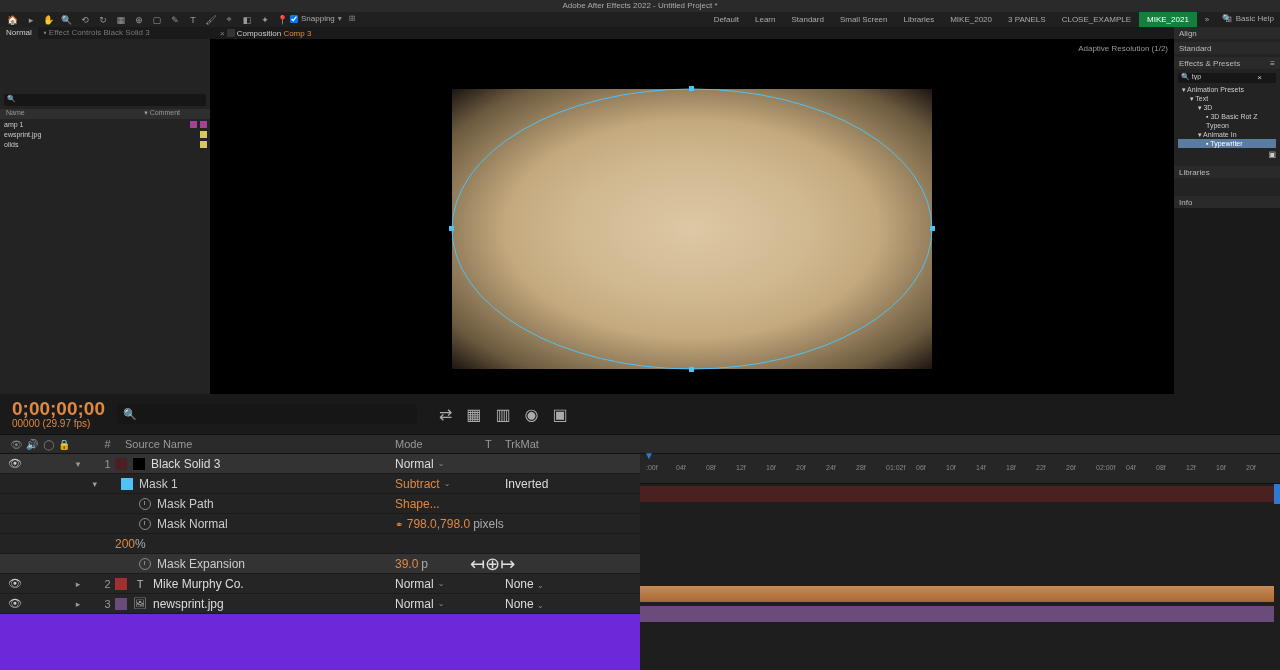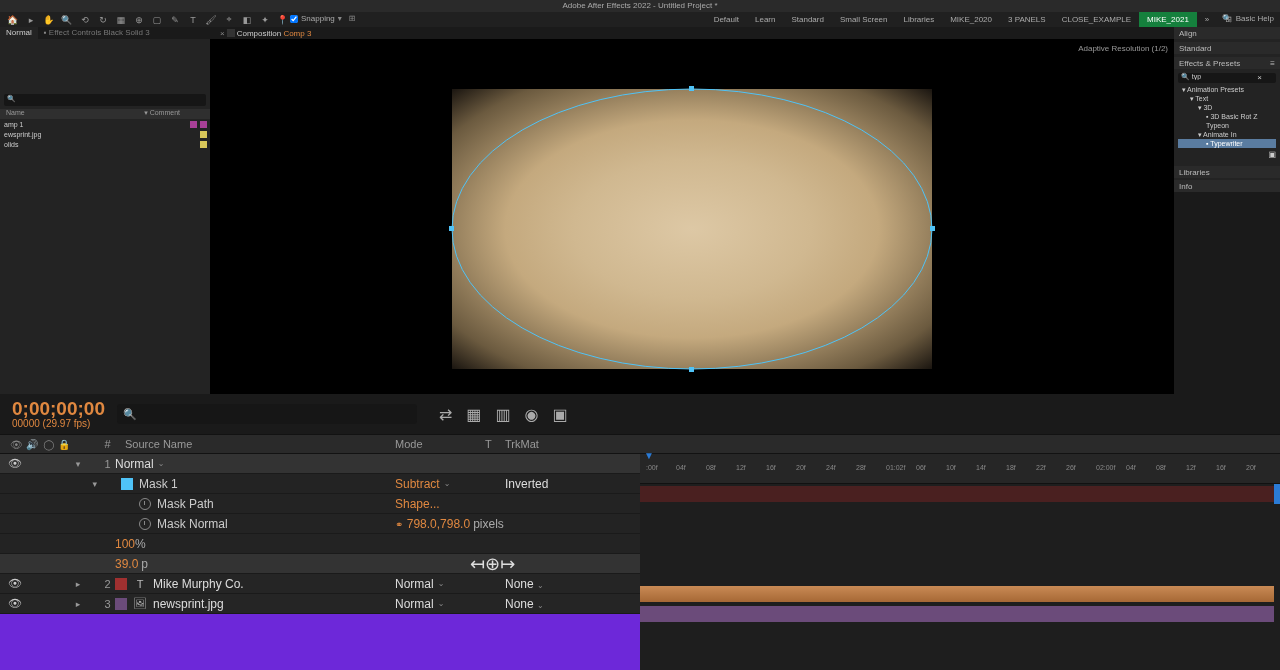--- a/index.html
+++ b/index.html
@@ -238,21 +238,21 @@
     </div>
     <div class="tree-row">▾ <span>Animation Presets</span></div>
     <div class="tree-row" style="padding-left:12px">▾ <span>Text</span></div>
     <div class="tree-row" style="padding-left:20px">▾ <span>3D</span></div>
     <div class="tree-row" style="padding-left:28px">▪ <span>3D Basic Rot Z Typeon</span></div>
     <div class="tree-row" style="padding-left:20px">▾ <span>Animate In</span></div>
     <div class="tree-row sel" style="padding-left:28px">▪ <span>Typewriter</span></div>
     <div style="text-align:right;padding:2px 0">▣</div>
   </div>
   <div class="rhdr" style="margin-top:3px">Libraries</div>
-  <div class="rhdr" style="margin-top:2px">Info</div>
+  <div class="rhdr" style="margin-top:18px">Info</div>
 </div>
 
 <div class="timeline">
   <div class="tl-head">
     <div>
       <div class="tc-main">0;00;00;00</div>
       <div class="tc-sub">00000 (29.97 fps)</div>
     </div>
     <div class="tl-search">
       <span style="color:#888;font-size:11px;">🔍</span>
@@ -280,20 +280,25 @@
     <div class="col-trk">TrkMat</div>
   </div>
 
   <div class="layer-row sel">
     <div class="eye-area">
         <span class="eye">👁</span>
         <span style="width:48px"></span>
         <span class="twirl">▾</span>
       </div>
     <div class="num-area">1</div>
+    <div class="name-area">
+        <span class="layer-swatch" style="background:#4a2020"></span>
+        <span class="layer-swatch" style="background:#000"></span>
+        <span>Black Solid 3</span>
+      </div>
     <div class="mode-area">
         <span class="mode-sel">
           <span>Normal</span>
           <span class="caret">⌄</span>
         </span>
       </div>
     <div class="link-area"></div>
     <div class="trk-area"></div>
   </div>
 
@@ -333,25 +338,29 @@
       <div class="num-area"></div>
     <div class="name-area" style="padding-left:24px">
         <span class="stopwatch"></span>
         <span>Mask Normal</span>
       </div>
     <div class="mode-area" style="width:200px"><span class="link-ico">⚭</span> <span class="val-orange">798.0,798.0</span><span class="val-unit">pixels</span></div>
   </div>
   <div class="layer-row prop">
     <div class="eye-area"></div>
       <div class="num-area"></div>
-    <div class="mode-area"><span class="val-orange">100</span><span class="pct">%</span></div>
+    <div class="mode-area"><span class="val-orange">200</span><span class="pct">%</span></div>
   </div>
   <div class="layer-row prop sel" style="position:relative">
     <div class="eye-area"></div>
       <div class="num-area"></div>
+    <div class="name-area" style="padding-left:24px">
+        <span class="stopwatch"></span>
+        <span>Mask Expansion</span>
+      </div>
     <div class="mode-area" style="width:200px"><span class="val-orange">39.0</span><span class="val-unit">p</span></div>
     <div class="scrub-cursor" style="left:470px;top:-1px;">↤⊕↦</div>
   </div>
 
   <div class="layer-row">
     <div class="eye-area">
         <span class="eye">👁</span>
         <span style="width:48px"></span>
         <span class="twirl">▸</span>
       </div>

